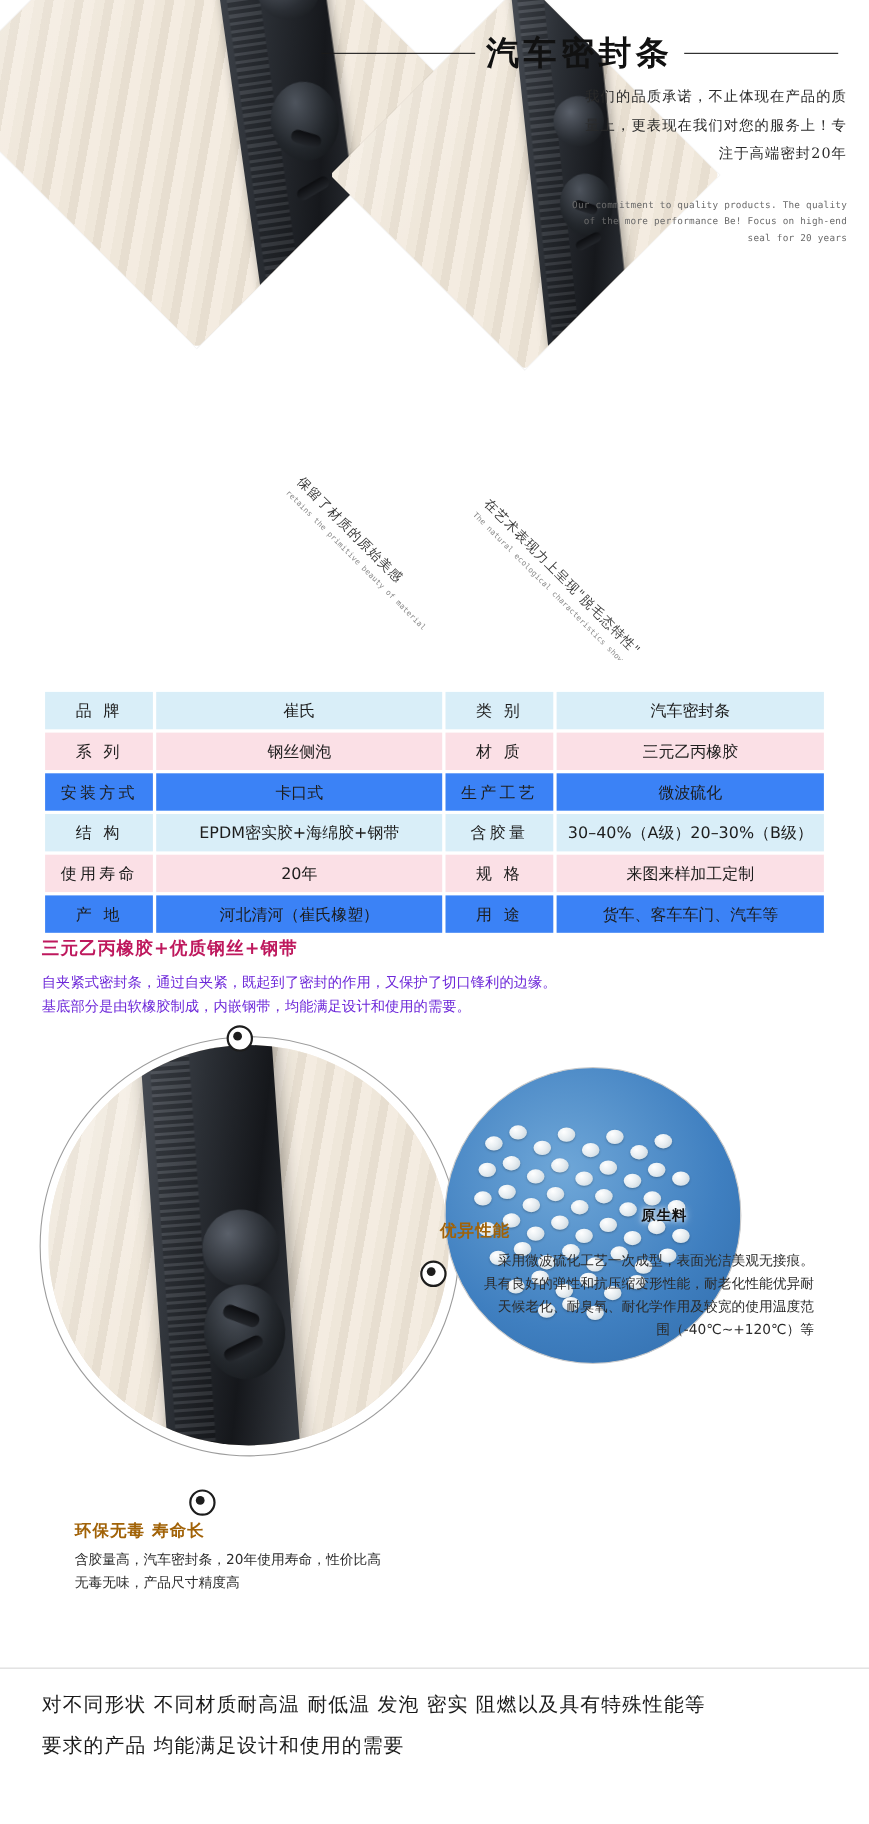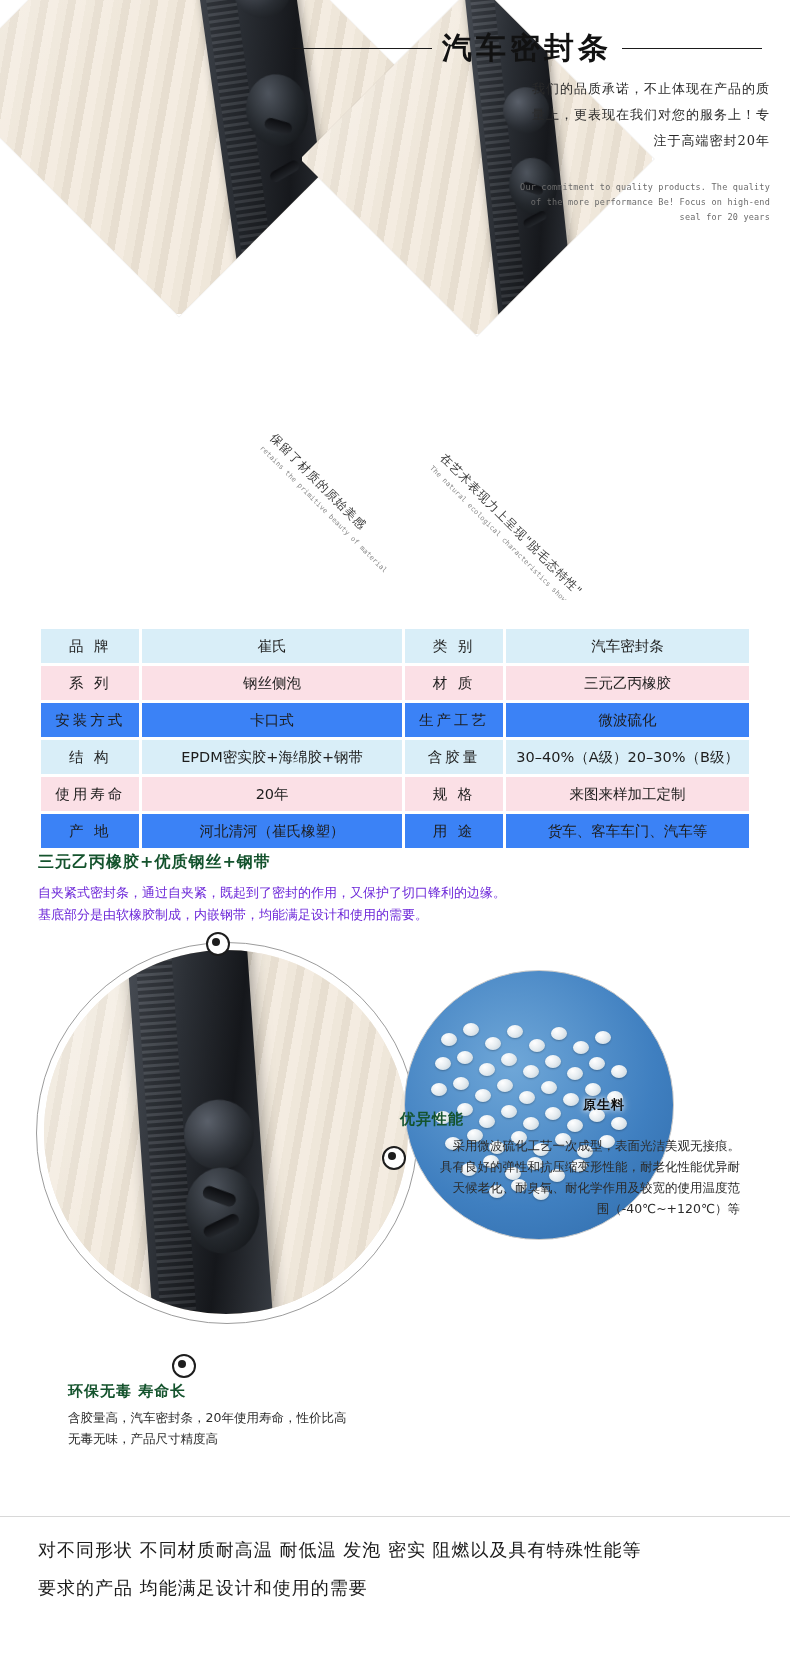--- a/index.html
+++ b/index.html
@@ -155,21 +155,21 @@
   .spec td.v1{width:246px;}
   .spec td.v2{width:230px;}
   .r-blue td{background:#d9eef8;}
   .r-pink td{background:#fbe0e6;}
   .r-green td{background:#3b82f6;}
 
   
   .mid{position:absolute;left:0;top:852px;width:790px;height:660px;}
   .mid h3{
     margin:0;position:absolute;left:38px;top:0;
-    font-size:16px;font-weight:bold;color:#14532d;letter-spacing:1px;
+    font-size:16px;font-weight:bold;color:#be185d;letter-spacing:1px;
     font-family:"DejaVu Sans", sans-serif;
   }
   .mid .lead{
     position:absolute;left:38px;top:30px;width:700px;
     font-size:13px;line-height:22px;color:#6d28d9;
     font-family:Liberation Sans, sans-serif;
   }
 
   .circle-big{
     position:absolute;left:36px;top:90px;width:380px;height:380px;
@@ -226,21 +226,21 @@
     position:absolute;width:20px;height:20px;border-radius:50%;
     background:#fff;border:2px solid #1d1d1d;
   }
   .dot::after{
     content:"";position:absolute;left:4px;top:4px;width:8px;height:8px;
     border-radius:50%;background:#1d1d1d;
   }
 
   .feat{position:absolute;}
   .feat .title{
-    font-size:15px;font-weight:bold;color:#14532d;letter-spacing:1px;
+    font-size:15px;font-weight:bold;color:#a16207;letter-spacing:1px;
     font-family:"DejaVu Sans", sans-serif;margin-bottom:6px;
   }
   .feat .txt{
     font-size:12.5px;line-height:21px;color:#2b2b2b;
     font-family:"DejaVu Sans", sans-serif;
   }
   .feat.right{text-align:right;}
 
   
   .footer{

